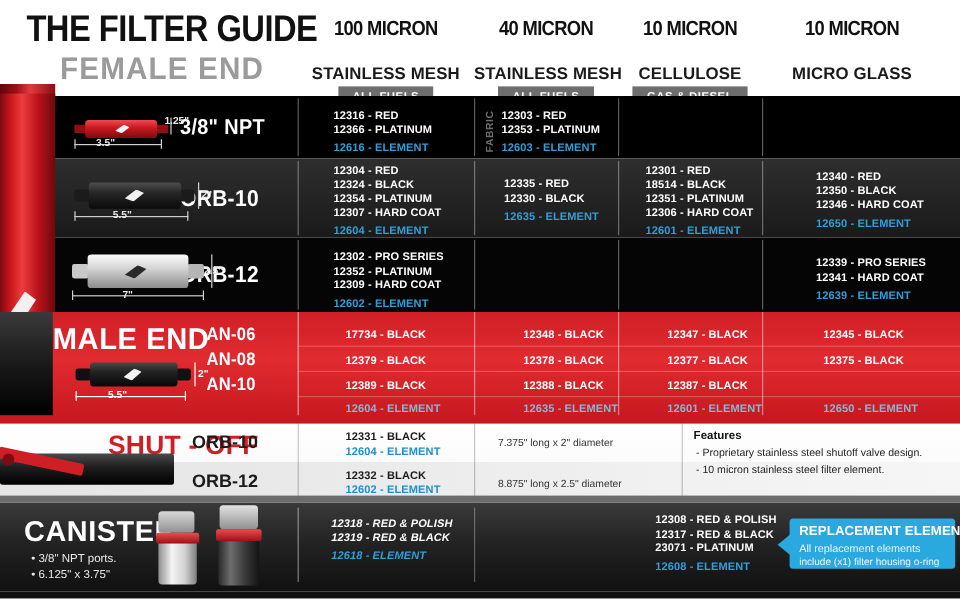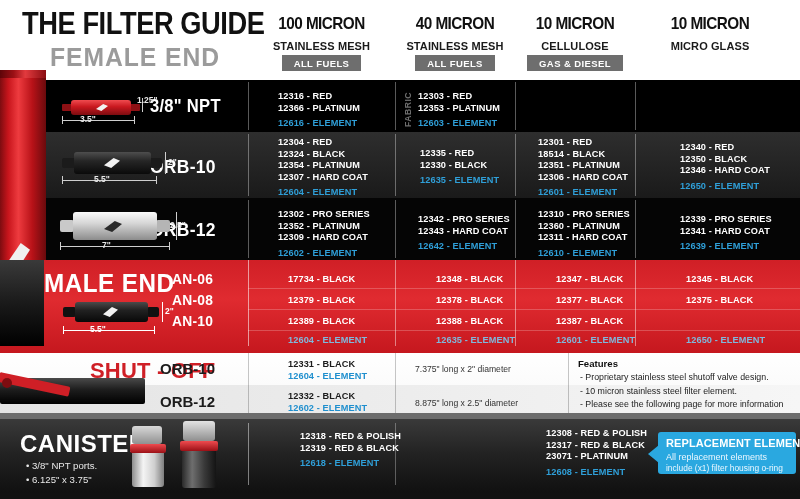--- a/index.html
+++ b/index.html
@@ -10,22 +10,22 @@
   .header{position:absolute;left:0;top:0;width:800px;height:80px;background:#ffffff;}
   .guide-title{position:absolute;left:22px;top:6px;font-size:31px;font-weight:bold;
     letter-spacing:-0.5px;color:#111;font-family:"Liberation Sans",sans-serif;
     transform:scaleX(0.88);transform-origin:left center;}
   .female-end{position:absolute;left:50px;top:42px;font-size:26px;font-weight:bold;
     color:#9b9b9b;letter-spacing:1px;transform:scaleX(0.95);transform-origin:left center;}
 
   .colhead{position:absolute;top:14px;text-align:center;}
   .colhead .micron{font-size:17px;font-weight:bold;color:#111;letter-spacing:-0.6px;
     transform:scaleX(0.9);transform-origin:center center;white-space:nowrap;}
-  .colhead .mat{font-size:11px;font-weight:bold;color:#1a1a1a;letter-spacing:0.1px;
-    margin-top:6px;white-space:nowrap;}
+  .colhead .mat{font-size:14px;font-weight:bold;color:#1a1a1a;letter-spacing:0.1px;
+    margin-top:19px;white-space:nowrap;}
   .colhead .badge{display:inline-block;margin-top:3px;background:#6e6e6e;color:#fff;
     font-size:9.5px;font-weight:bold;padding:2.5px 12px;letter-spacing:0.4px;white-space:nowrap;}
 
   
   .sec{position:absolute;left:0;width:800px;overflow:hidden;}
 
   .dark1{background:#000000;}
   .dark2{background:linear-gradient(180deg,#2e2e2e 0%,#232323 55%,#1a1a1a 100%);}
   .dark3{background:#050505;}
 
@@ -226,31 +226,20 @@
     <div class="vline" style="left:248px;top:2px;height:58px;"></div>
     <div class="vline" style="left:395px;top:2px;height:58px;"></div>
     <div class="vline" style="left:515px;top:2px;height:58px;"></div>
     <div class="vline" style="left:635px;top:2px;height:58px;"></div>
 
     <div class="cell" style="left:278px;top:11px;">
       <div class="pn">12302 - PRO SERIES</div>
       <div class="pn">12352 - PLATINUM</div>
       <div class="pn">12309 - HARD COAT</div>
       <div class="pn el" style="margin-top:4px;">12602 - ELEMENT</div>
-    </div>
-    <div class="cell" style="left:418px;top:16px;">
-      <div class="pn">12342 - PRO SERIES</div>
-      <div class="pn">12343 - HARD COAT</div>
-      <div class="pn el" style="margin-top:4px;">12642 - ELEMENT</div>
-    </div>
-    <div class="cell" style="left:538px;top:11px;">
-      <div class="pn">12310 - PRO SERIES</div>
-      <div class="pn">12360 - PLATINUM</div>
-      <div class="pn">12311 - HARD COAT</div>
-      <div class="pn el" style="margin-top:4px;">12610 - ELEMENT</div>
     </div>
     <div class="cell" style="left:680px;top:16px;">
       <div class="pn">12339 - PRO SERIES</div>
       <div class="pn">12341 - HARD COAT</div>
       <div class="pn el" style="margin-top:4px;">12639 - ELEMENT</div>
     </div>
   </div>
 
   <div class="bottle-top"></div>
   <div class="bottle">
@@ -324,21 +313,20 @@
   </div>
   <div class="shut-sec shut-row-b" style="top:385px;height:34px;">
     <div class="shut-label" style="left:160px;top:8px;">ORB-12</div>
     <div class="vline-dk" style="left:248px;top:0;height:34px;"></div>
     <div class="vline-dk" style="left:395px;top:0;height:34px;"></div>
     <div class="vline-dk" style="left:568px;top:0;height:34px;"></div>
     <div class="pn dk" style="position:absolute;left:288px;top:6px;">12332 - BLACK</div>
     <div class="pn dk-el" style="position:absolute;left:288px;top:18px;">12602 - ELEMENT</div>
     <div class="shut-dim" style="left:415px;top:13px;">8.875" long x 2.5" diameter</div>
     <div class="feat-l" style="left:580px;top:1px;">- 10 micron stainless steel filter element.</div>
-    <div class="feat-l" style="left:580px;top:14px;">- Please see the following page for more information</div>
   </div>
 
   <div class="fimg" style="left:0px;top:372px;width:150px;height:46px;">
     <div style="position:absolute;left:0px;top:6px;width:145px;height:26px;border-radius:2px;
       background:linear-gradient(180deg,#4a4a4a 0%,#1d1d1d 45%,#000 100%);"></div>
     <div style="position:absolute;left:0px;top:0px;width:72px;height:10px;background:#cf1f26;
       transform:rotate(12deg);transform-origin:left top;border-radius:2px;"></div>
     <div style="position:absolute;left:2px;top:6px;width:10px;height:10px;background:#7d0c10;border-radius:50%;"></div>
   </div>
 
@@ -360,21 +348,21 @@
         background:linear-gradient(180deg,#e3e3e3,#8f8f8f);"></div>
       <div style="position:absolute;left:2px;top:20px;width:38px;height:10px;
         background:linear-gradient(180deg,#ef4b4f,#9b1016);border-radius:2px;"></div>
       <div style="position:absolute;left:4px;top:30px;width:34px;height:37px;border-radius:0 0 3px 3px;
         background:linear-gradient(90deg,#2a2a2a 0%,#6e6e6e 30%,#3a3a3a 65%,#141414 100%);"></div>
     </div>
 
     <div class="vline" style="left:248px;top:4px;height:62px;background:rgba(255,255,255,0.45);"></div>
     <div class="vline" style="left:395px;top:4px;height:62px;background:rgba(255,255,255,0.30);"></div>
 
-    <div class="cell" style="left:300px;top:12px;">
+    <div class="cell" style="left:276px;top:12px;font-style:italic;">
       <div class="pn">12318 - RED &amp; POLISH</div>
       <div class="pn">12319 - RED &amp; BLACK</div>
       <div class="pn el" style="margin-top:4px;">12618 - ELEMENT</div>
     </div>
     <div class="cell" style="left:546px;top:9px;">
       <div class="pn">12308 - RED &amp; POLISH</div>
       <div class="pn">12317 - RED &amp; BLACK</div>
       <div class="pn">23071 - PLATINUM</div>
       <div class="pn el" style="margin-top:4px;">12608 - ELEMENT</div>
     </div>

